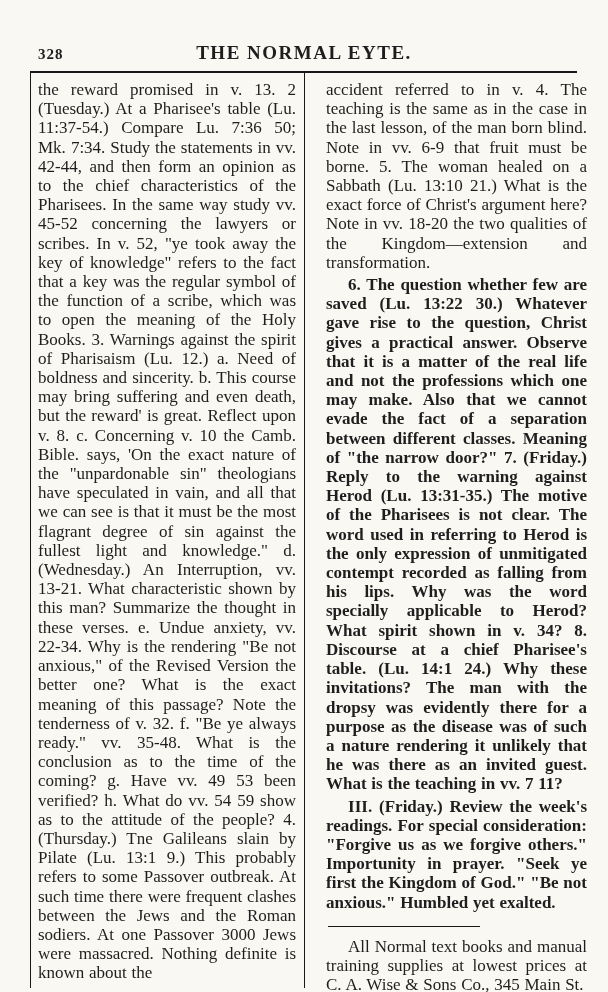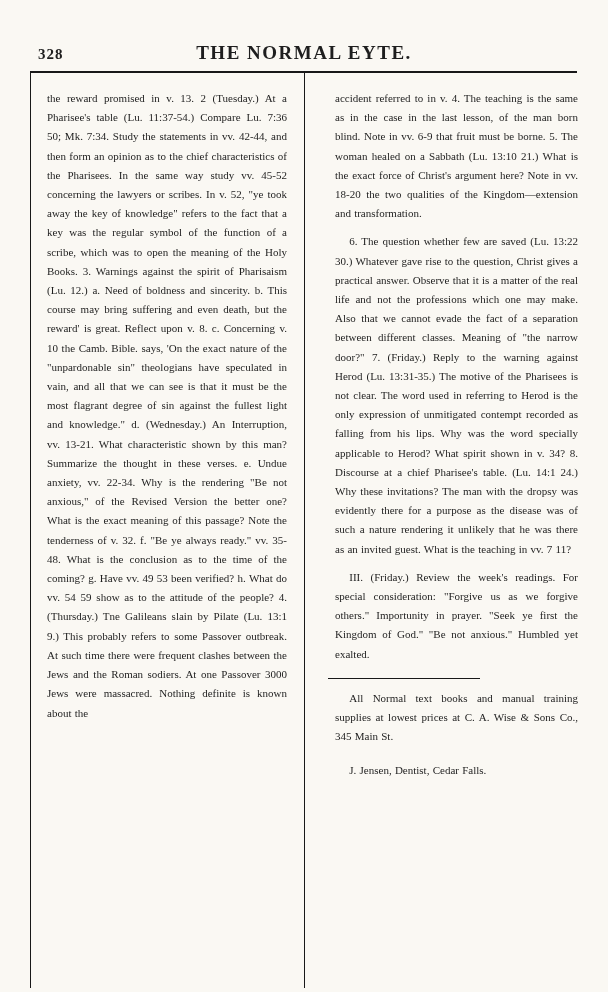--- a/index.html
+++ b/index.html
@@ -60,28 +60,28 @@
     height: 917px;
     background: #181818;
   }
   .col {
     position: absolute;
     top: 80px;
   }
   .col-left  { left: 38px;  width: 258px; }
   .col-right { left: 326px; width: 261px; }
   .body-text {
-    margin: 9px;
-    font-size: 11px;
+    margin: 0;
+    font-size: 17px;
     line-height: 19.2px;
     text-align: justify;
     word-spacing: 0.5px;
   }
   .indent { text-indent: 1.3em; }
-  .spaced { margin-top: 3px; }
+  .spaced { margin-top: 3px; font-weight: bold; }
   .ad-rule {
     margin: 14px 0 10px 2px;
     width: 152px;
     height: 1px;
     background: #181818;
   }
   .dentist { margin-top: 14px; text-align: left; }
 </style>
 </head>
 <body>

